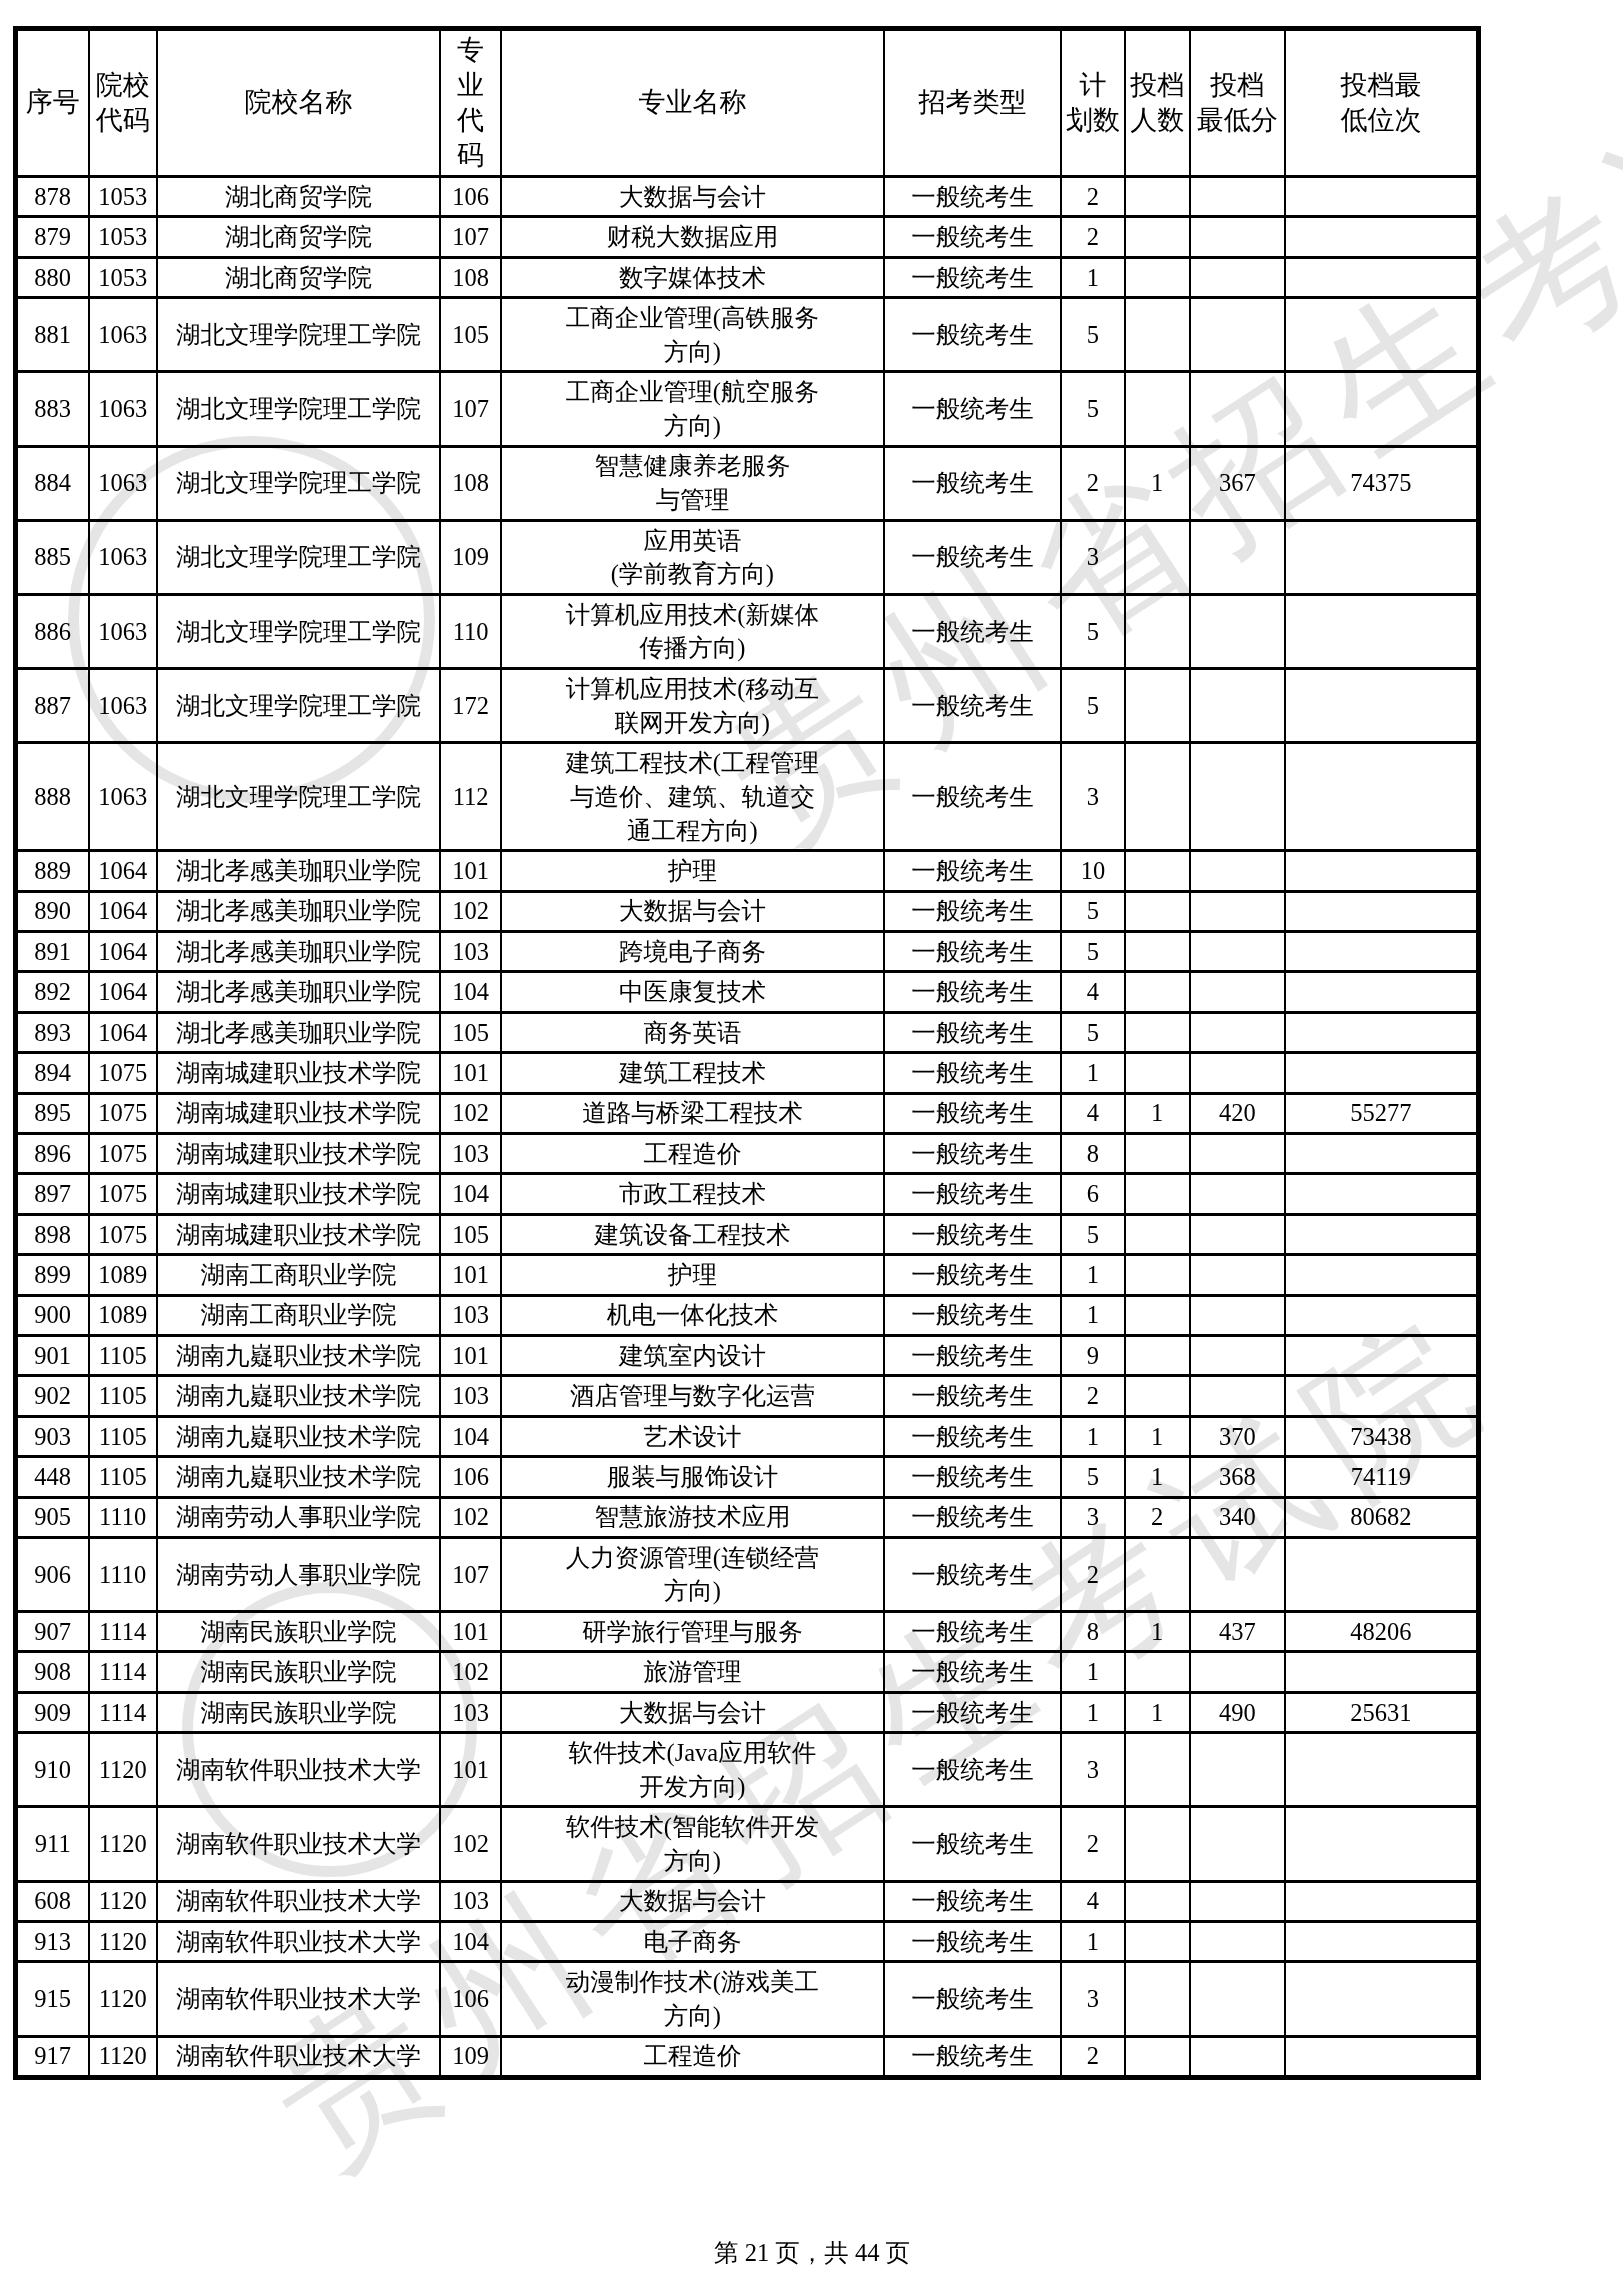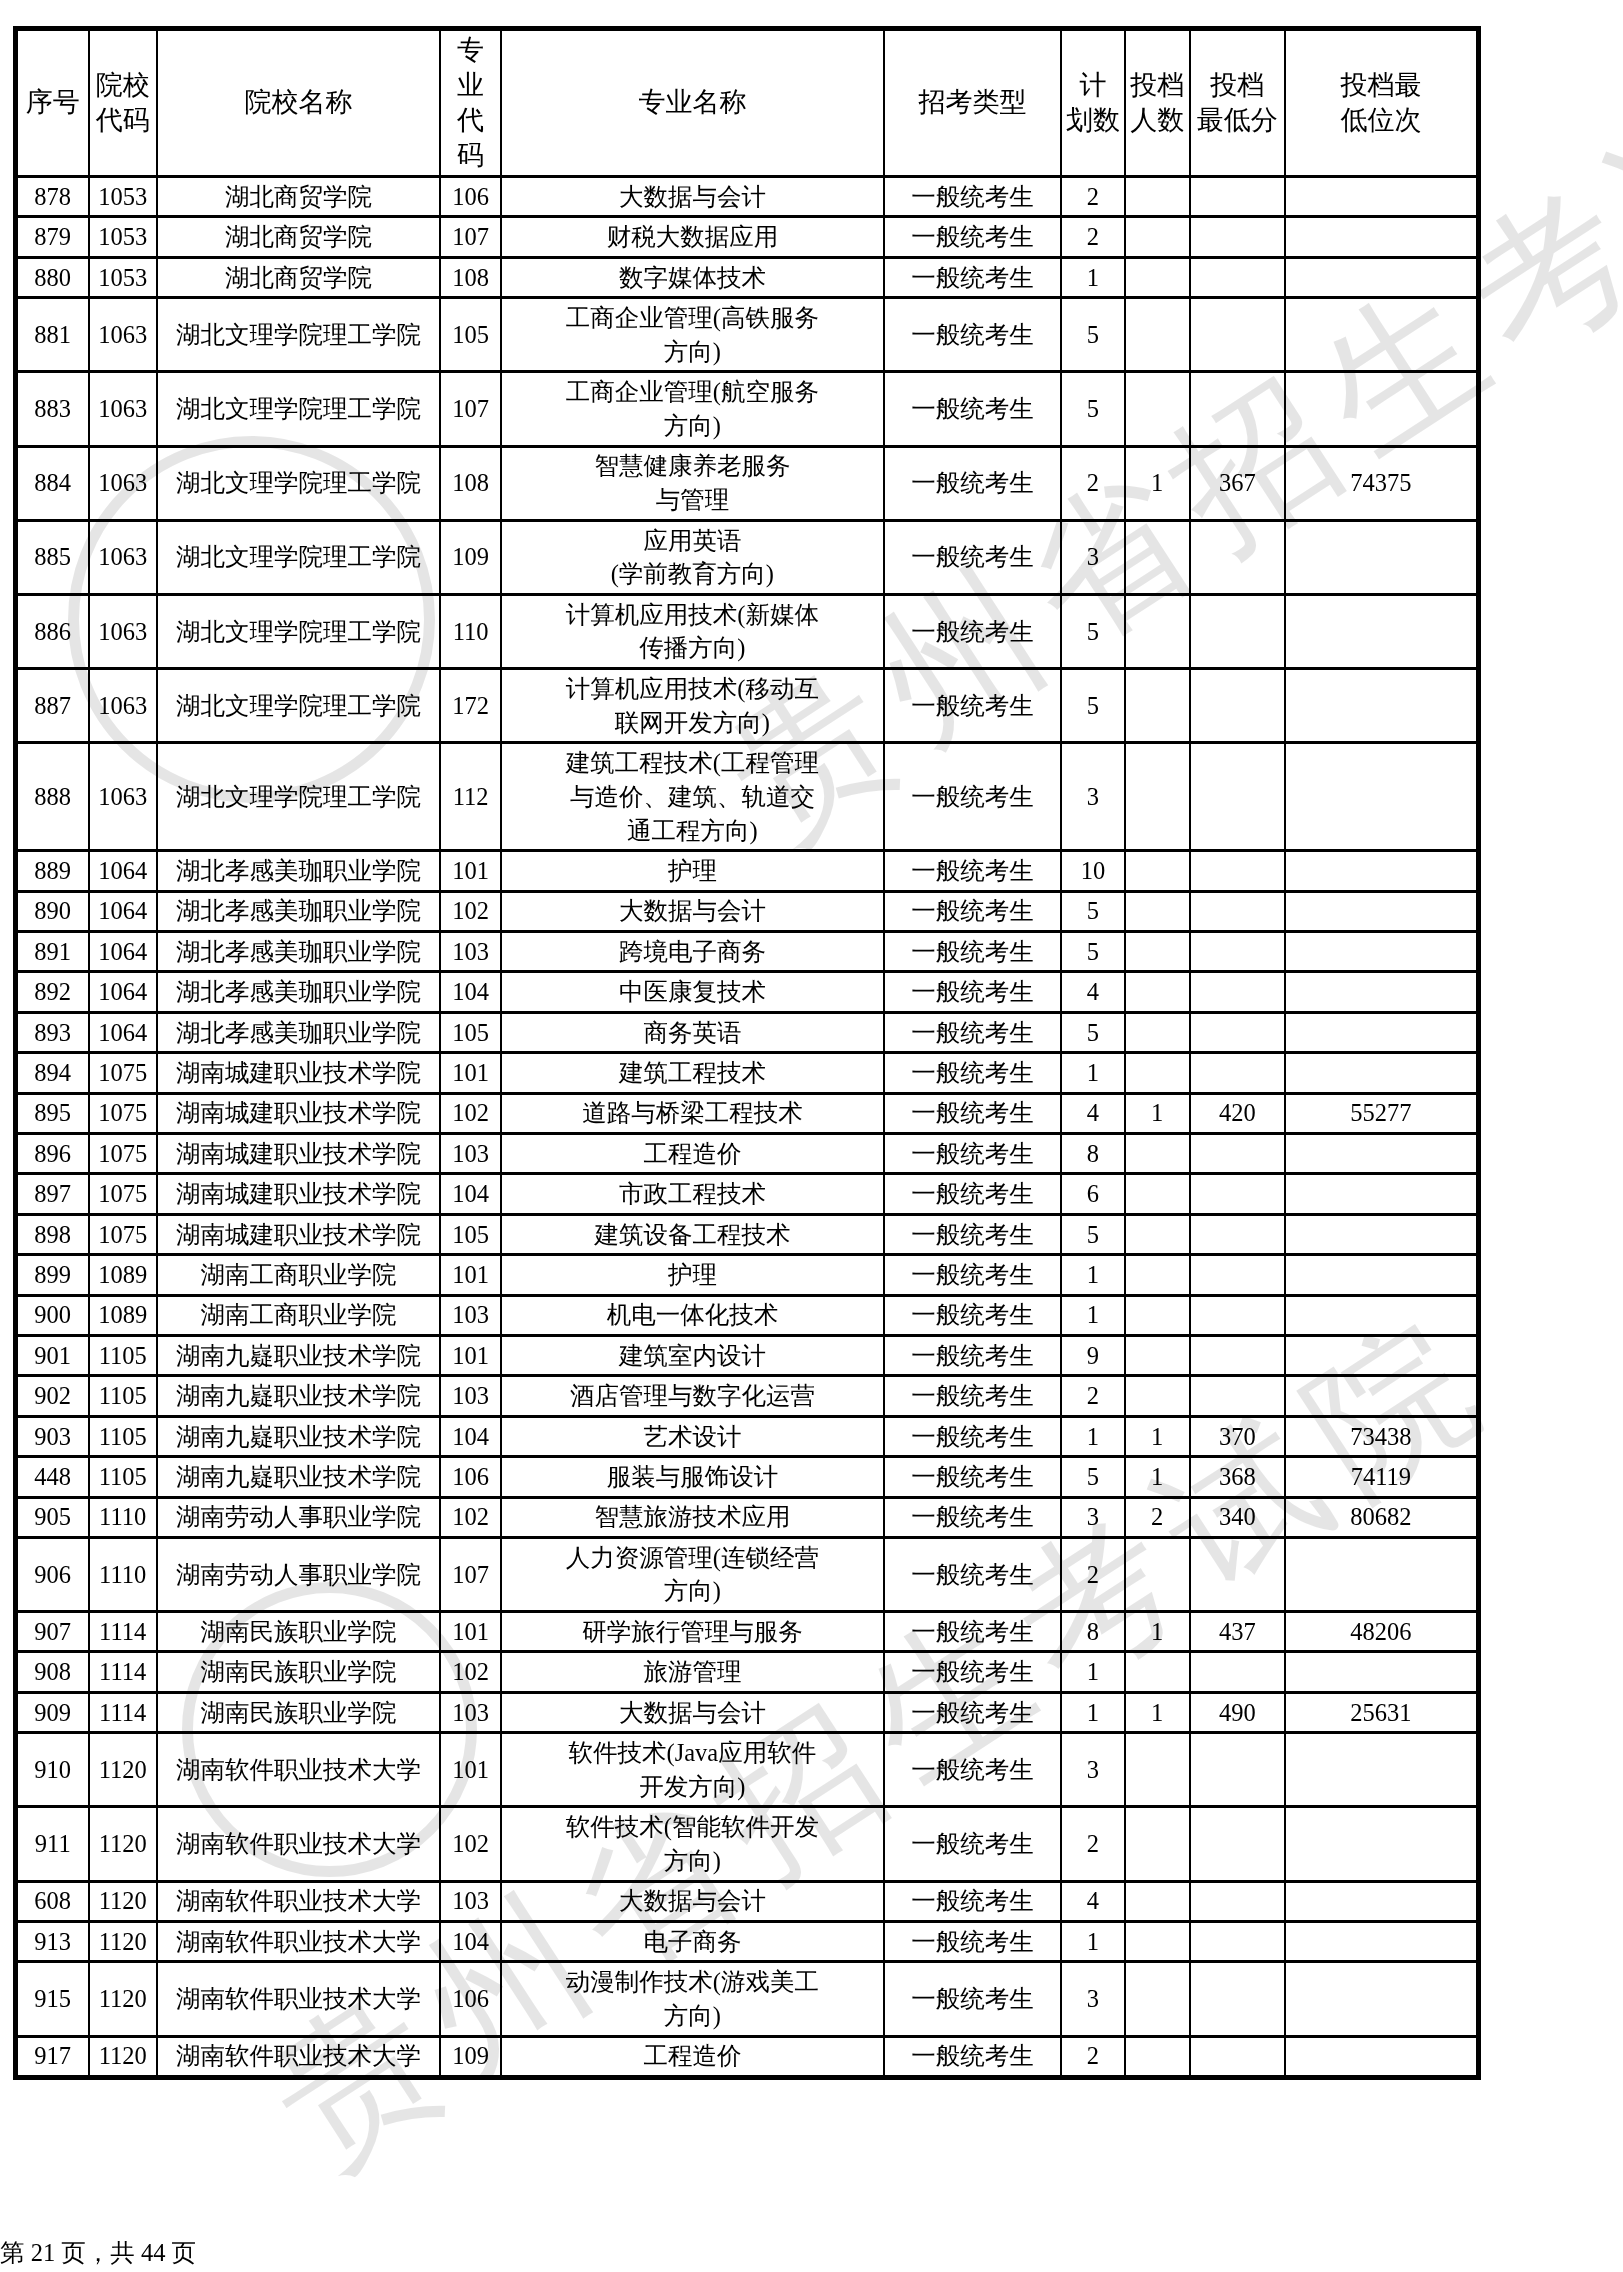--- a/index.html
+++ b/index.html
@@ -67,21 +67,21 @@
     font-size:24.5px;
     height:32px;
     line-height:1.38;
   }
   
   .footer{
     position:absolute;
     left:0;
     top:2236px;
     width:100%;
-    text-align:left;
+    text-align:center;
     font-size:24.5px;
     z-index:2;
   }
 </style>
 </head>
 <body>
 
 <div class="page">
 
   <div class="wm-circle one"></div>

